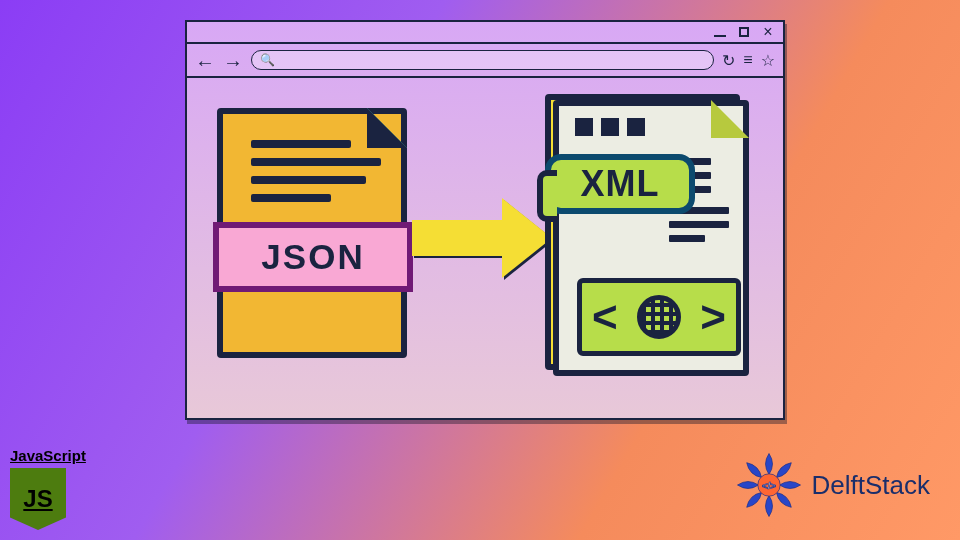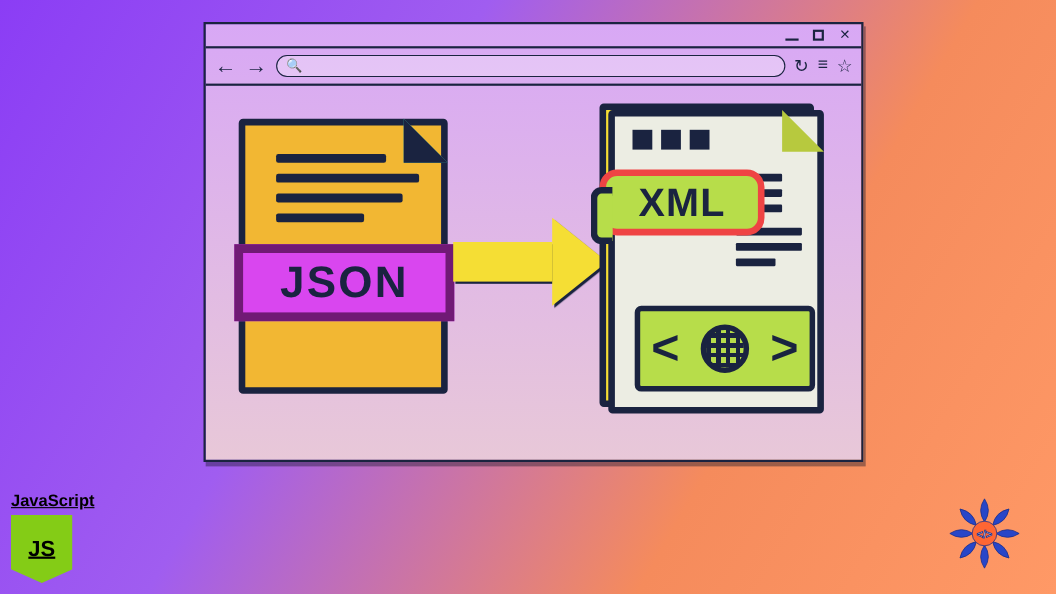--- a/index.html
+++ b/index.html
@@ -57,50 +57,50 @@
   .json-file{
     position:absolute;left:30px;top:30px;width:190px;height:250px;
     background:#f2b733;border:6px solid #1a2340;border-radius:4px;
   }
   .json-corner{position:absolute;right:-6px;top:-6px;width:0;height:0;border-left:40px solid #3db8a8;border-top:40px solid transparent;}
   .json-corner::after{content:"";position:absolute;right:0;top:-40px;width:0;height:0;border-left:40px solid #1a2340;border-top:40px solid transparent;}
   .json-lines{position:absolute;left:28px;top:26px;}
   .json-lines div{background:#1a2340;height:8px;margin-bottom:10px;border-radius:2px;}
   .json-badge{
     position:absolute;left:-10px;top:108px;width:200px;height:70px;
-    background:#d946ef;border:8px solid #701a75;
+    background:#f9a8d4;border:6px solid #701a75;
     display:flex;align-items:center;justify-content:center;
-    font-size:40px;font-weight:700;color:#1a2340;letter-spacing:2px;
+    font-size:35px;font-weight:700;color:#1a2340;letter-spacing:2px;
   }
   .arrow{
     position:absolute;left:225px;top:130px;width:140px;height:60px;
     display:flex;align-items:center;
   }
   .arrow-shaft{width:90px;height:36px;background:#f5de34;box-shadow:2px 2px 0 #1a2340;}
   .arrow-head{width:0;height:0;border-left:50px solid #f5de34;border-top:40px solid transparent;border-bottom:40px solid transparent;filter:drop-shadow(2px 2px 0 #1a2340);}
   .xml-stack{position:absolute;right:30px;top:22px;width:200px;height:280px;}
   .stack-behind{position:absolute;left:-8px;top:-6px;width:195px;height:276px;background:#f5de34;border:6px solid #1a2340;border-radius:4px;}
   .xml-file{position:absolute;left:0;top:0;width:196px;height:276px;background:#ecede3;border:6px solid #1a2340;border-radius:4px;}
   .xml-corner{position:absolute;right:-6px;top:-6px;width:0;height:0;border-left:38px solid #b7c93e;border-top:38px solid transparent;}
   .pixel-row{position:absolute;left:16px;top:12px;display:flex;gap:8px;}
   .pixel{width:18px;height:18px;background:#1a2340;}
   .xml-lines{position:absolute;right:14px;top:52px;}
   .xml-lines div{background:#1a2340;height:7px;margin-bottom:7px;border-radius:1px;}
   .xml-badge{
     position:absolute;left:-14px;top:48px;width:150px;height:60px;
-    background:#b7dd4a;border:6px solid #ef4444;border-radius:16px;
+    background:#b7dd4a;border:6px solid #0c4a6e;border-radius:16px;
     display:flex;align-items:center;justify-content:center;
     font-size:36px;font-weight:800;color:#1a2340;letter-spacing:1px;
   }
   .xml-badge::before{content:"";position:absolute;left:-14px;top:10px;width:14px;height:40px;background:#b7dd4a;border:6px solid #1a2340;border-right:none;border-radius:10px 0 0 10px;}
   .globe-box{position:absolute;left:18px;bottom:14px;width:164px;height:78px;background:#b7dd4a;border:5px solid #1a2340;border-radius:6px;display:flex;align-items:center;justify-content:space-between;padding:0 10px;}
   .angle{font-size:44px;font-weight:800;color:#1a2340;}
   .globe{width:44px;height:44px;border:5px solid #1a2340;border-radius:50%;position:relative;background:repeating-linear-gradient(0deg,#1a2340 0 4px,transparent 4px 9px),repeating-linear-gradient(90deg,#1a2340 0 4px,transparent 4px 9px);}
   .left-logo{position:absolute;left:10px;bottom:10px;color:#000;font-weight:700;font-size:15px;text-decoration:underline;}
-  .js-shield{width:56px;height:62px;background:#84cc16;position:relative;margin-top:4px;clip-path:polygon(0 0,100% 0,100% 80%,50% 100%,0 80%);display:flex;align-items:center;justify-content:center;font-size:20px;font-weight:800;color:#000;}
+  .js-shield{width:56px;height:62px;background:#4d7c0f;position:relative;margin-top:4px;clip-path:polygon(0 0,100% 0,100% 80%,50% 100%,0 80%);display:flex;align-items:center;justify-content:center;font-size:24px;font-weight:800;color:#000;}
   .right-logo{position:absolute;right:30px;bottom:20px;display:flex;align-items:center;gap:8px;}
   .mandala{width:70px;height:70px;position:relative;}
   .mandala svg{width:100%;height:100%;}
   .ds-text{font-size:26px;font-weight:500;color:#1a2e6b;}
 </style>
 </head>
 <body>
 
 <div class="browser">
   <div class="titlebar">
@@ -186,13 +186,14 @@
             <use href="#petal" transform="rotate(180)"></use>
           <use href="#petal" transform="rotate(225)"></use>
             <use href="#petal" transform="rotate(270)"></use>
           <use href="#petal" transform="rotate(315)"></use>
         </g>
         <circle cx="50" cy="50" r="16" fill="#ff6633"></circle>
         <text x="50" y="56" text-anchor="middle" fill="#fff" font-size="14" font-weight="bold">&lt;/&gt;</text>
       </g>
     </svg>
   </div>
+  <span class="ds-text">DelftStack</span>
 </div>
 
 </body></html>

